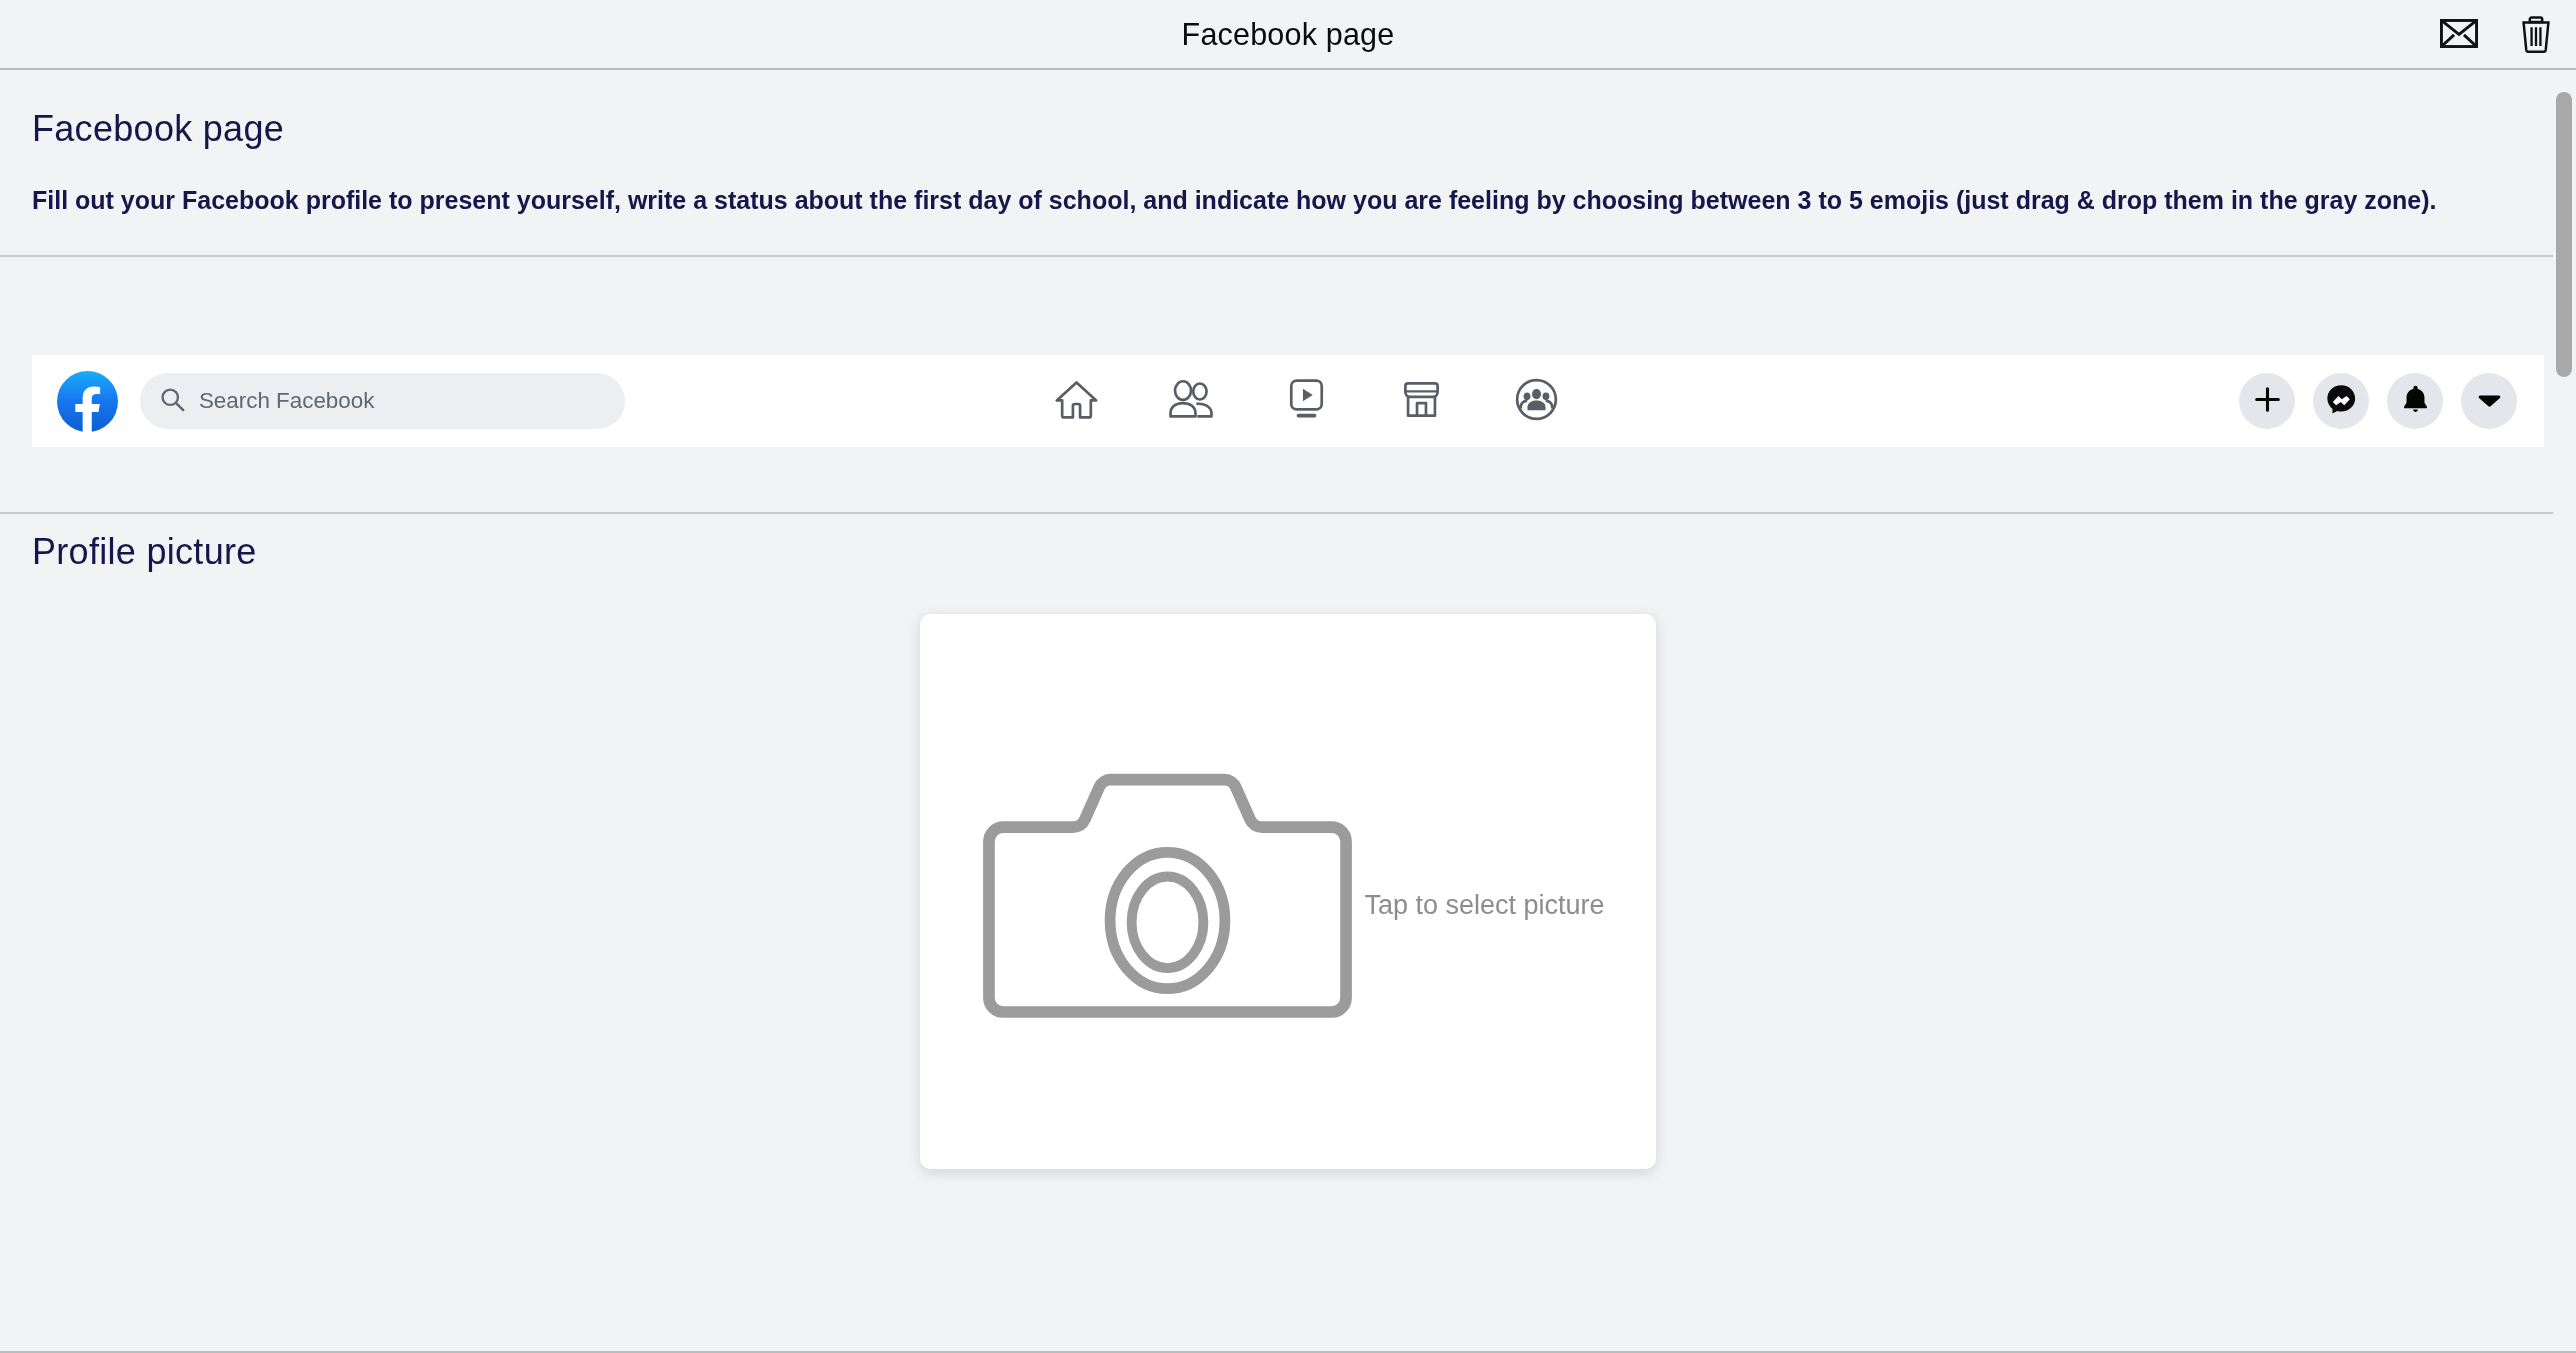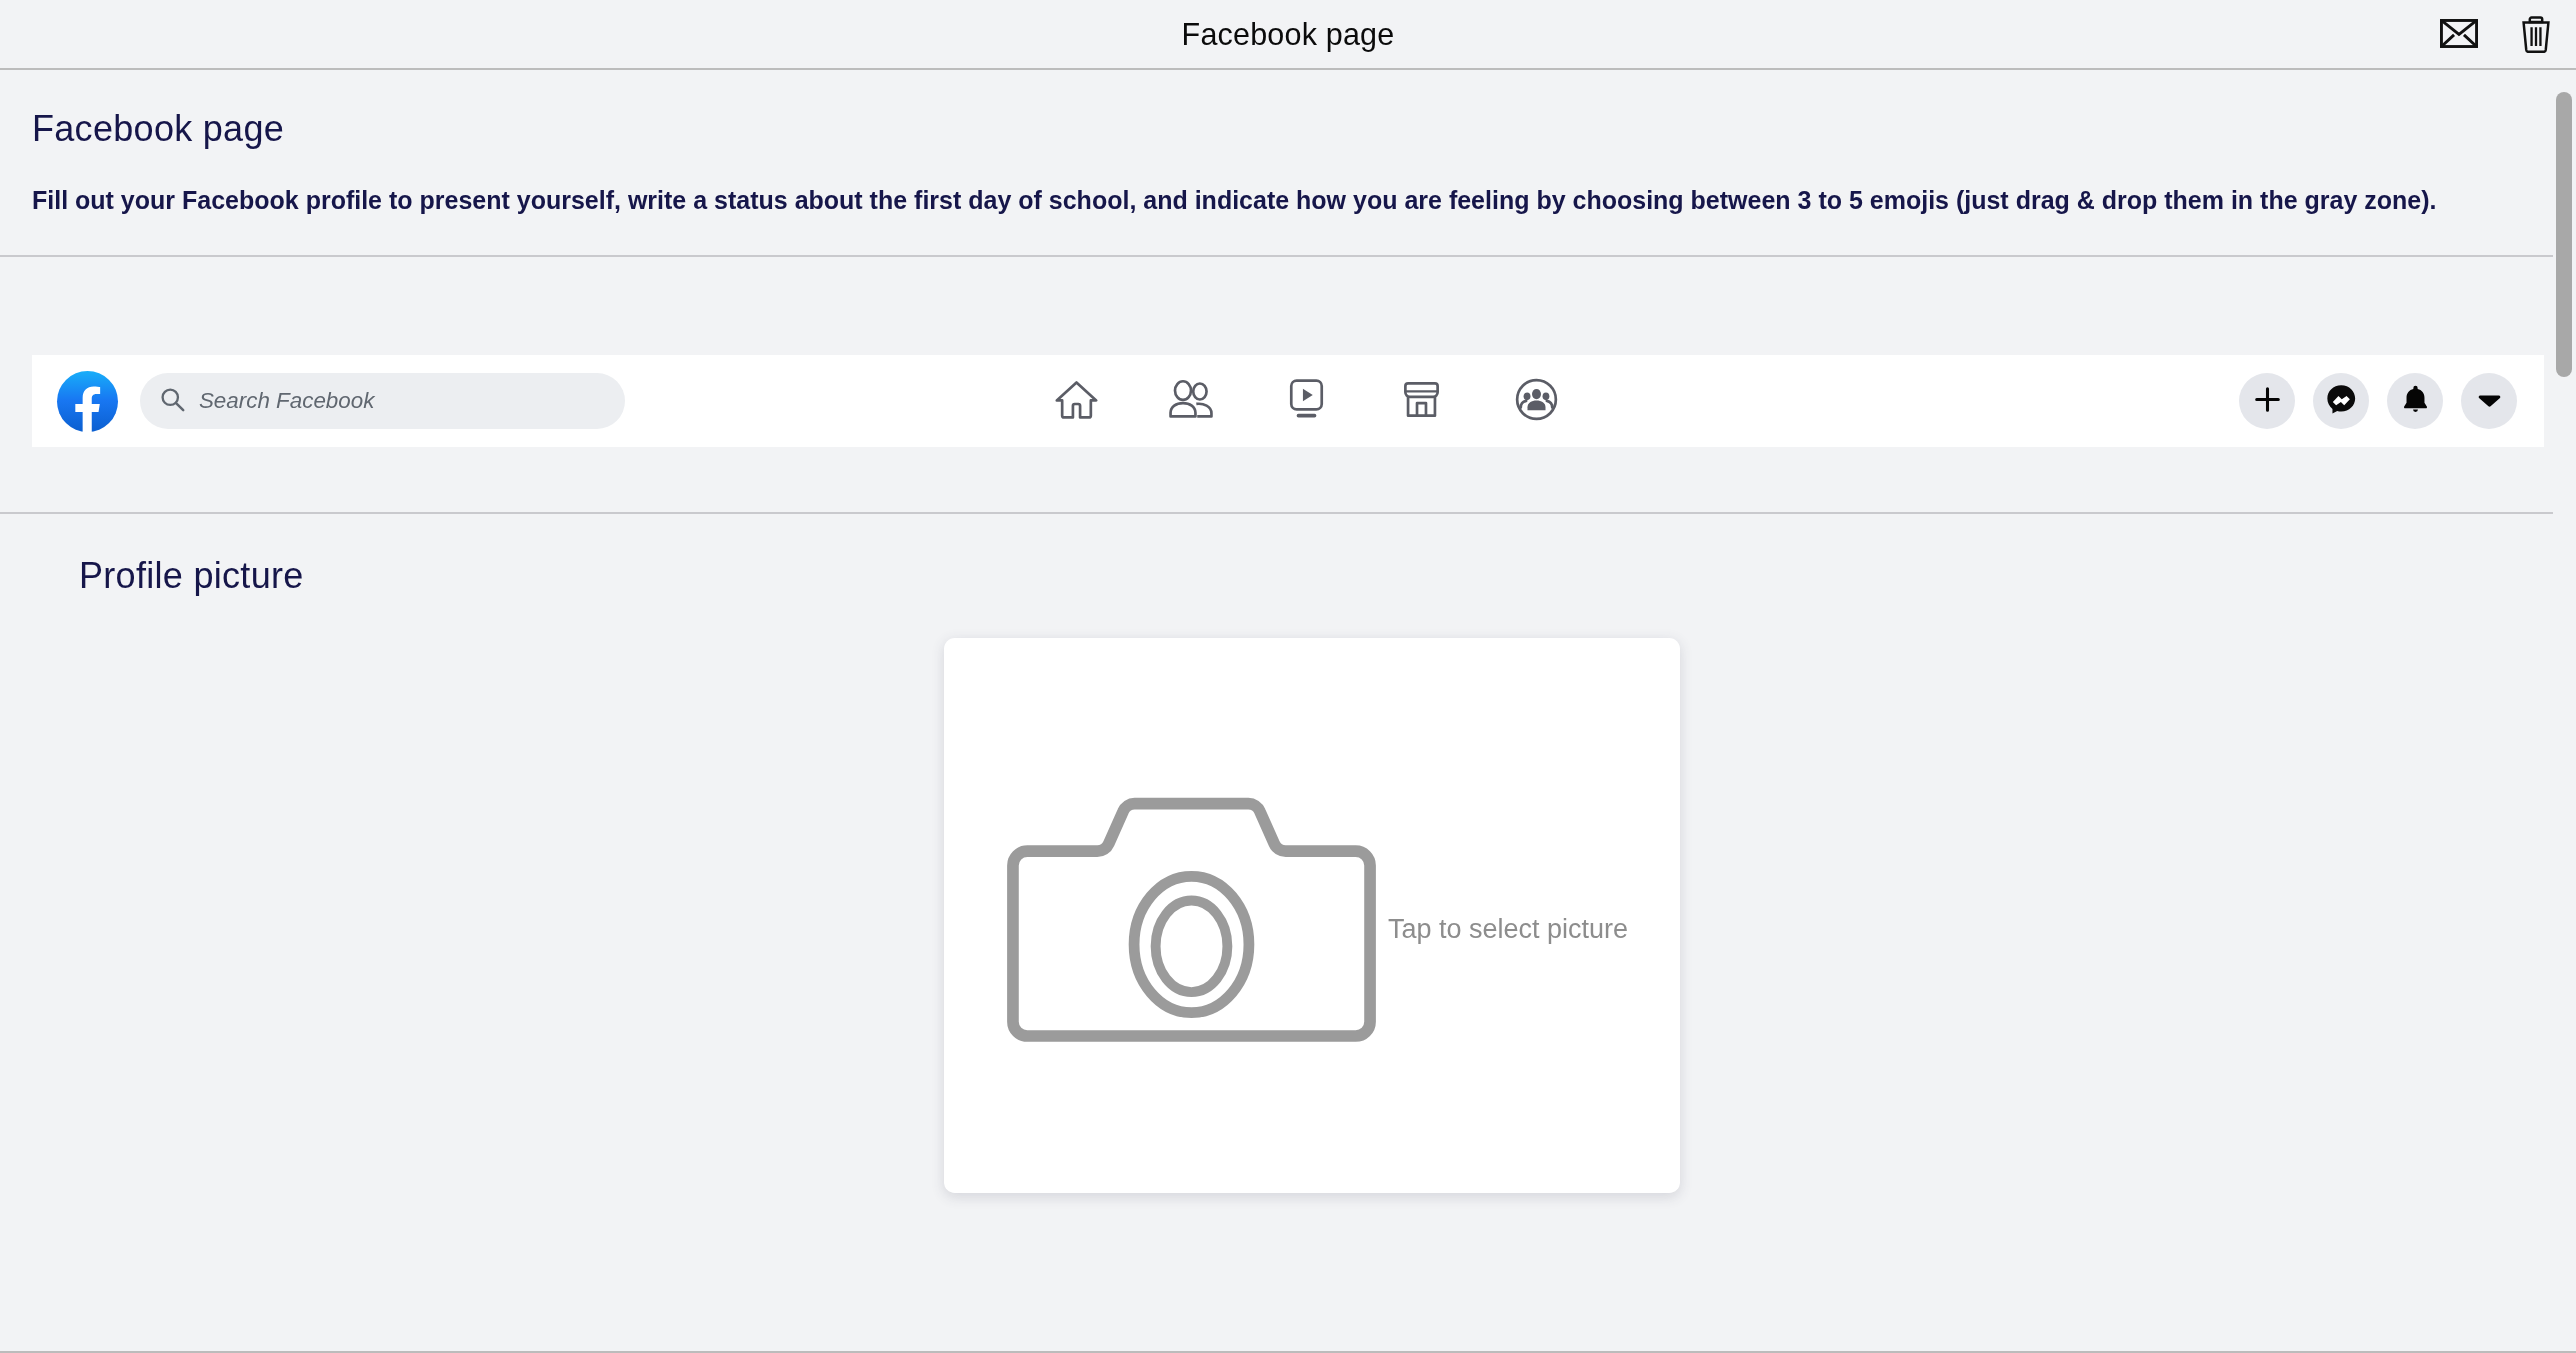--- a/index.html
+++ b/index.html
@@ -69,21 +69,20 @@
     color: #16164a;
     font-weight: 700;
     max-width: 2522px;
     margin-top: 32px;
   }
 
   
   .fb-block {
     padding: 98px 0 65px 0;
     border-bottom: 2.7px solid #c9c9cd;
-    font-style: italic;
   }
   .fb-nav {
     margin: 0 32px 0 32px;
     height: 92px;
     background: #ffffff;
     display: flex;
     align-items: center;
     position: relative;
   }
   .fb-logo {
@@ -151,22 +150,21 @@
     width: 56px; height: 56px;
     border-radius: 50%;
     background: #e4e6eb;
     display: flex; align-items: center; justify-content: center;
     cursor: pointer;
     border: none;
   }
 
   
   .profile-block {
-    padding: 41px 32px 0 32px;
-    margin-left: 47px;
+    padding: 17px 32px 0 32px;
   }
   .profile-title {
     font-size: 36px;
     color: #16164a;
     font-weight: 400;
     letter-spacing: 0.3px;
   }
   .picker-wrap {
     display: flex;
     justify-content: center;

